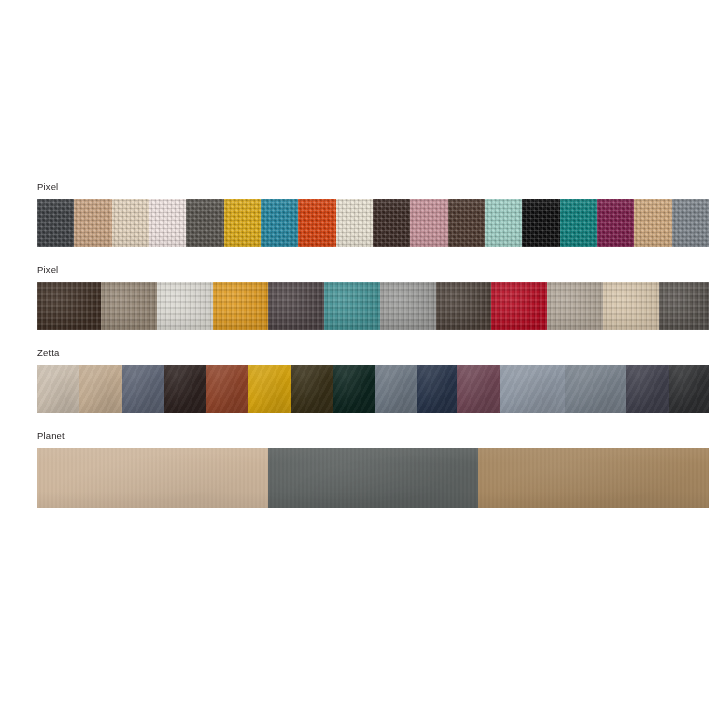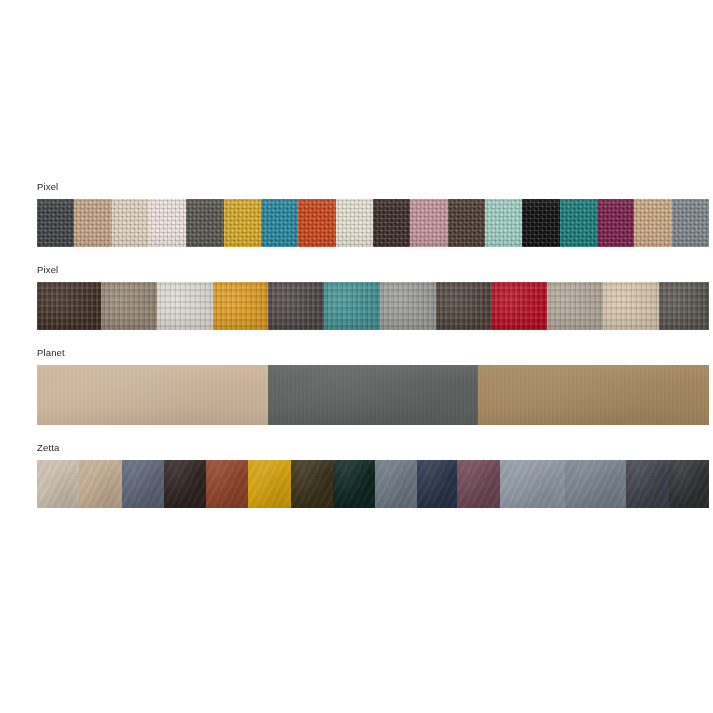--- a/index.html
+++ b/index.html
@@ -220,77 +220,77 @@
           </div>
           <div class="swatch" title="cream-beige" style="background: rgb(216, 198, 171); height: 48px; width: 55.7676px;">
             <div class="tex tex-linen"></div>
           </div>
           <div class="swatch" title="charcoal-brown" style="background: rgb(86, 81, 76); height: 48px; width: 50.1909px;">
             <div class="tex tex-linen"></div>
           </div>
         </div>
       </div>
       <div class="palette-group">
+        <div class="palette-label">Zetta</div>
+        <div class="palette-strip">
+          <div class="swatch" title="stone" style="background: rgb(202, 190, 174); height: 48px; width: 42.2642px;">
+            <div class="tex tex-suede"></div>
+          </div>
+          <div class="swatch" title="sand-beige" style="background: rgb(194, 171, 144); height: 48px; width: 42.2642px;">
+            <div class="tex tex-suede"></div>
+          </div>
+          <div class="swatch" title="blue-slate" style="background: rgb(92, 99, 116); height: 48px; width: 42.2642px;">
+            <div class="tex tex-suede"></div>
+          </div>
+          <div class="swatch" title="dark-brown" style="background: rgb(46, 34, 32); height: 48px; width: 42.2642px;">
+            <div class="tex tex-suede"></div>
+          </div>
+          <div class="swatch" title="rust" style="background: rgb(142, 66, 40); height: 48px; width: 42.2642px;">
+            <div class="tex tex-suede"></div>
+          </div>
+          <div class="swatch" title="golden-yellow" style="background: rgb(210, 161, 12); height: 48px; width: 42.2642px;">
+            <div class="tex tex-suede"></div>
+          </div>
+          <div class="swatch" title="olive-black" style="background: rgb(56, 48, 24); height: 48px; width: 42.2642px;">
+            <div class="tex tex-suede"></div>
+          </div>
+          <div class="swatch" title="forest-green" style="background: rgb(12, 37, 31); height: 48px; width: 42.2642px;">
+            <div class="tex tex-suede"></div>
+          </div>
+          <div class="swatch" title="grey-blue" style="background: rgb(108, 118, 130); height: 48px; width: 42.2642px;">
+            <div class="tex tex-suede"></div>
+          </div>
+          <div class="swatch" title="navy" style="background: rgb(38, 51, 73); height: 48px; width: 40.1509px;">
+            <div class="tex tex-suede"></div>
+          </div>
+          <div class="swatch" title="plum-mauve" style="background: rgb(110, 68, 83); height: 48px; width: 42.2642px;">
+            <div class="tex tex-suede"></div>
+          </div>
+          <div class="swatch" title="light-blue-grey" style="background: rgb(142, 151, 164); height: 48px; width: 65.5094px;">
+            <div class="tex tex-suede"></div>
+          </div>
+          <div class="swatch" title="mid-blue-grey" style="background: rgb(120, 130, 140); height: 48px; width: 61.283px;">
+            <div class="tex tex-suede"></div>
+          </div>
+          <div class="swatch" title="dark-slate" style="background: rgb(63, 63, 76); height: 48px; width: 42.2642px;">
+            <div class="tex tex-suede"></div>
+          </div>
+          <div class="swatch" title="near-black" style="background: rgb(47, 48, 50); height: 48px; width: 40.1509px;">
+            <div class="tex tex-suede"></div>
+          </div>
+        </div>
+      </div>
+      <div class="palette-group">
         <div class="palette-label">Planet</div>
         <div class="palette-strip">
           <div class="swatch" title="light-taupe" style="background: rgb(205, 182, 156); height: 60px; width: 230.687px;">
             <div class="tex tex-matte"></div>
           </div>
           <div class="swatch" title="slate-grey" style="background: rgb(93, 98, 97); height: 60px; width: 210.627px;">
             <div class="tex tex-matte"></div>
           </div>
           <div class="swatch" title="camel-brown" style="background: rgb(165, 135, 96); height: 60px; width: 230.687px;">
             <div class="tex tex-matte"></div>
-          </div>
-        </div>
-      </div>
-      <div class="palette-group">
-        <div class="palette-label">Zetta</div>
-        <div class="palette-strip">
-          <div class="swatch" title="stone" style="background: rgb(202, 190, 174); height: 48px; width: 42.2642px;">
-            <div class="tex tex-suede"></div>
-          </div>
-          <div class="swatch" title="sand-beige" style="background: rgb(194, 171, 144); height: 48px; width: 42.2642px;">
-            <div class="tex tex-suede"></div>
-          </div>
-          <div class="swatch" title="blue-slate" style="background: rgb(92, 99, 116); height: 48px; width: 42.2642px;">
-            <div class="tex tex-suede"></div>
-          </div>
-          <div class="swatch" title="dark-brown" style="background: rgb(46, 34, 32); height: 48px; width: 42.2642px;">
-            <div class="tex tex-suede"></div>
-          </div>
-          <div class="swatch" title="rust" style="background: rgb(142, 66, 40); height: 48px; width: 42.2642px;">
-            <div class="tex tex-suede"></div>
-          </div>
-          <div class="swatch" title="golden-yellow" style="background: rgb(210, 161, 12); height: 48px; width: 42.2642px;">
-            <div class="tex tex-suede"></div>
-          </div>
-          <div class="swatch" title="olive-black" style="background: rgb(56, 48, 24); height: 48px; width: 42.2642px;">
-            <div class="tex tex-suede"></div>
-          </div>
-          <div class="swatch" title="forest-green" style="background: rgb(12, 37, 31); height: 48px; width: 42.2642px;">
-            <div class="tex tex-suede"></div>
-          </div>
-          <div class="swatch" title="grey-blue" style="background: rgb(108, 118, 130); height: 48px; width: 42.2642px;">
-            <div class="tex tex-suede"></div>
-          </div>
-          <div class="swatch" title="navy" style="background: rgb(38, 51, 73); height: 48px; width: 40.1509px;">
-            <div class="tex tex-suede"></div>
-          </div>
-          <div class="swatch" title="plum-mauve" style="background: rgb(110, 68, 83); height: 48px; width: 42.2642px;">
-            <div class="tex tex-suede"></div>
-          </div>
-          <div class="swatch" title="light-blue-grey" style="background: rgb(142, 151, 164); height: 48px; width: 65.5094px;">
-            <div class="tex tex-suede"></div>
-          </div>
-          <div class="swatch" title="mid-blue-grey" style="background: rgb(120, 130, 140); height: 48px; width: 61.283px;">
-            <div class="tex tex-suede"></div>
-          </div>
-          <div class="swatch" title="dark-slate" style="background: rgb(63, 63, 76); height: 48px; width: 42.2642px;">
-            <div class="tex tex-suede"></div>
-          </div>
-          <div class="swatch" title="near-black" style="background: rgb(47, 48, 50); height: 48px; width: 40.1509px;">
-            <div class="tex tex-suede"></div>
           </div>
         </div>
       </div>
     </div>
 </div>
 
 </body></html>

